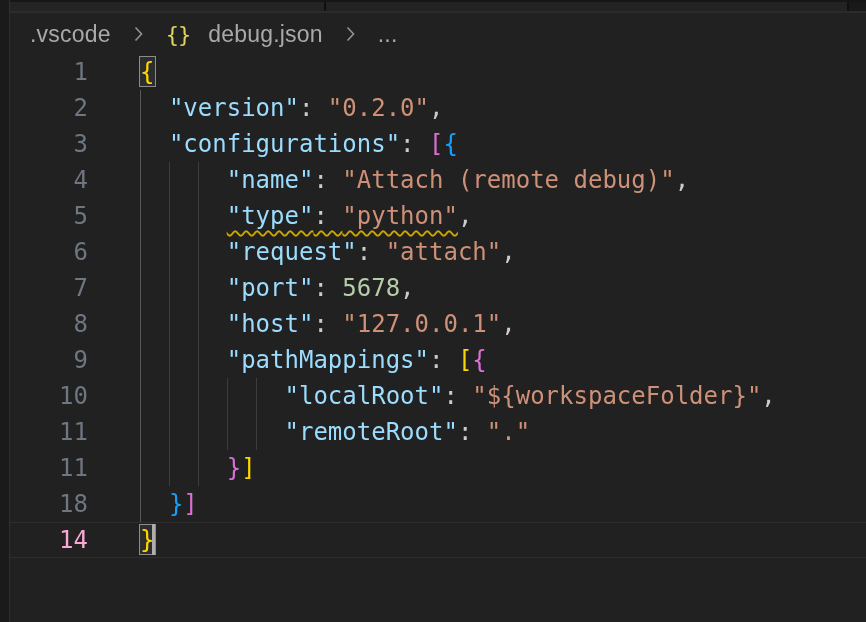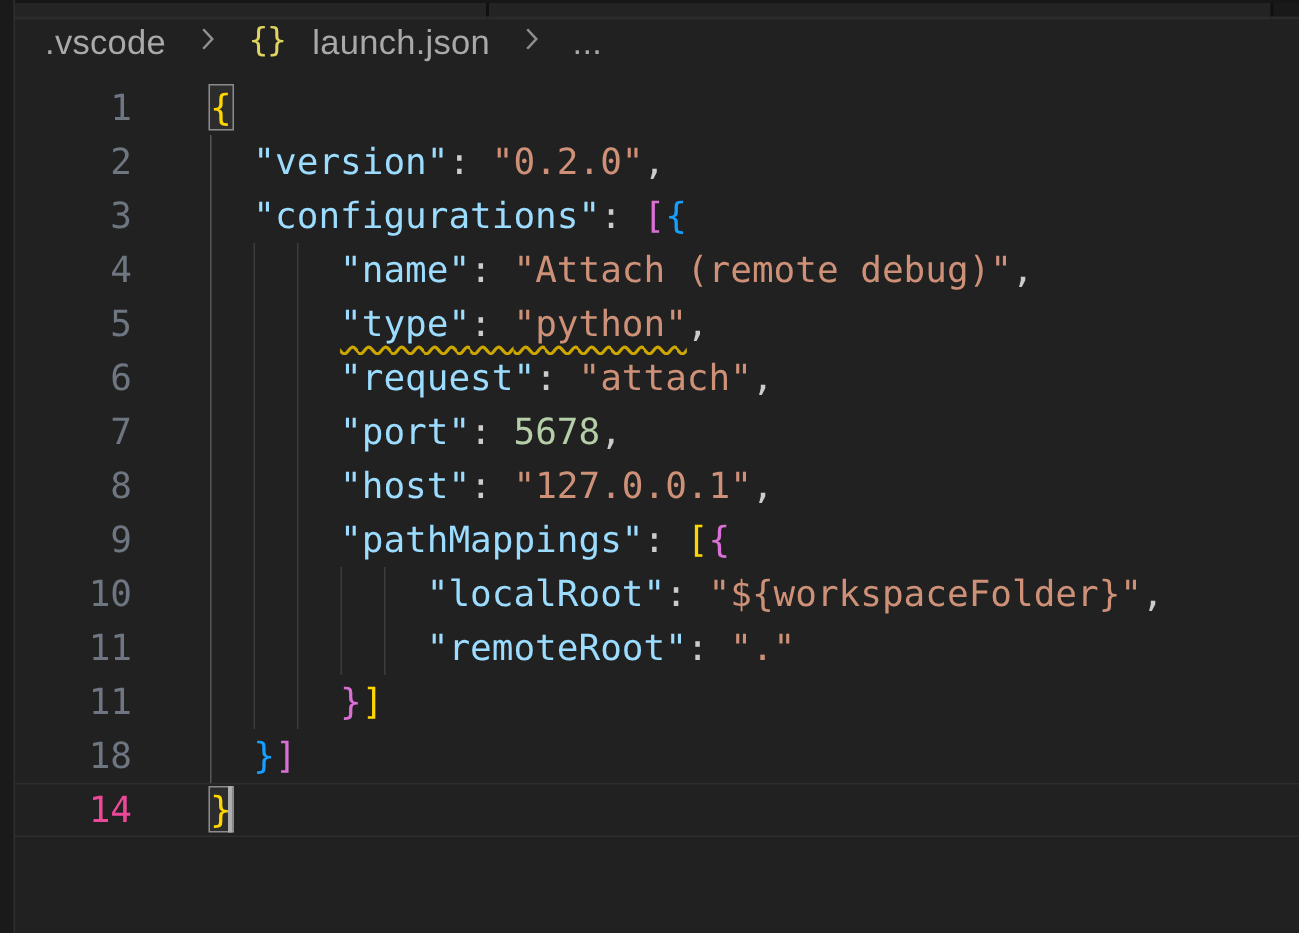--- a/index.html
+++ b/index.html
@@ -14,32 +14,32 @@
   .tab-strip{position:absolute;left:10px;top:0;right:0;height:11px;background:#202020;border-top:2px solid #161616;z-index:4;}
   .tab-strip .seg1{position:absolute;left:0;top:0;bottom:0;width:314px;background:#242424;}
   .tab-strip .seg2{position:absolute;left:316px;top:0;bottom:0;width:521px;background:#232323;}
   .tab-strip .seg3{position:absolute;left:839px;top:0;bottom:0;right:0;background:#191919;}
   .tab-strip .div1{position:absolute;left:314px;top:0;bottom:0;width:2px;background:#101010;}
   .tab-strip .div2{position:absolute;left:837px;top:0;bottom:0;width:2px;background:#101010;}
   .strip-border{position:absolute;left:10px;right:0;top:11px;height:2px;background:#2b2b2b;z-index:4;}
   
   .breadcrumbs{
     position:absolute;left:30px;top:15px;height:38px;right:0;
-    display:flex;gap:18px;
+    display:flex;align-items:center;gap:18px;
     font-size:23px;color:#a9a9a9;letter-spacing:.2px;z-index:3;
   }
   .crumb{white-space:nowrap;}
   .crumb-chevron{display:inline-block;margin:0 3px;}
   .json-icon{color:#dfd45f;font-size:22px;font-family:"DejaVu Sans Mono",monospace;letter-spacing:-1px;}
   
   .code-area{position:absolute;left:0;top:54px;right:0;bottom:0;z-index:2;
     font-family:"DejaVu Sans Mono",monospace;font-size:24px;}
   .line{position:relative;height:36px;line-height:36px;white-space:pre;}
   .num{position:absolute;left:0;top:0;width:88px;text-align:right;color:#6e7681;user-select:none;}
-  .line.current .num{color:#ec4899;}
+  .line.current .num{color:#f9a8d4;}
   .content{position:absolute;left:140px;top:0;white-space:pre;color:#cccccc;}
   .guide{position:absolute;top:0;height:36px;width:1px;background:#3d3d3d;}
   .guide.g0{background:#585858;}
   .match-box{position:absolute;top:2px;width:17px;height:31px;border:1px solid #8c8c8c;background:rgba(255,255,255,0.055);box-sizing:border-box;}
   .cursor{position:absolute;top:2px;width:3px;height:31px;background:#aeafad;}
   .line.current::before,.line.current::after{content:"";position:absolute;left:10px;right:0;height:1px;background:#2e2e2e;}
   .line.current::before{top:0;}
   .line.current::after{bottom:0;}
   .squiggle{
     text-decoration-line:underline;
@@ -63,21 +63,21 @@
   <div class="div2"></div>
 </div>
 <div class="strip-border"></div>
 
 <div class="breadcrumbs">
   <span class="crumb">.vscode</span>
   <svg class="crumb-chevron" width="13" height="22" viewBox="0 0 13 22">
       <path d="M3.5 4.5 L9.5 11 L3.5 17.5" fill="none" stroke="#8f8f8f" stroke-width="1.7"></path>
     </svg>
   <span class="json-icon">{}</span>
-  <span class="crumb">launch.json</span>
+  <span class="crumb">debug.json</span>
   <svg class="crumb-chevron" width="13" height="22" viewBox="0 0 13 22">
       <path d="M3.5 4.5 L9.5 11 L3.5 17.5" fill="none" stroke="#8f8f8f" stroke-width="1.7"></path>
     </svg>
   <span class="crumb">...</span>
 </div>
 
 <div class="code-area">
   <div id="code-lines">
       <div class="line"><span class="match-box" style="left: 139px;"></span><span class="num">1</span><span class="content"><span style="color: rgb(255, 215, 0);">{</span></span></div>
       <div class="line"><span class="guide g0" style="left: 140px;"></span><span class="num">2</span><span class="content"><span>  </span><span style="color: rgb(156, 220, 254);">"version"</span><span style="color: rgb(204, 204, 204);">: </span><span style="color: rgb(206, 145, 120);">"0.2.0"</span><span style="color: rgb(204, 204, 204);">,</span></span></div>

